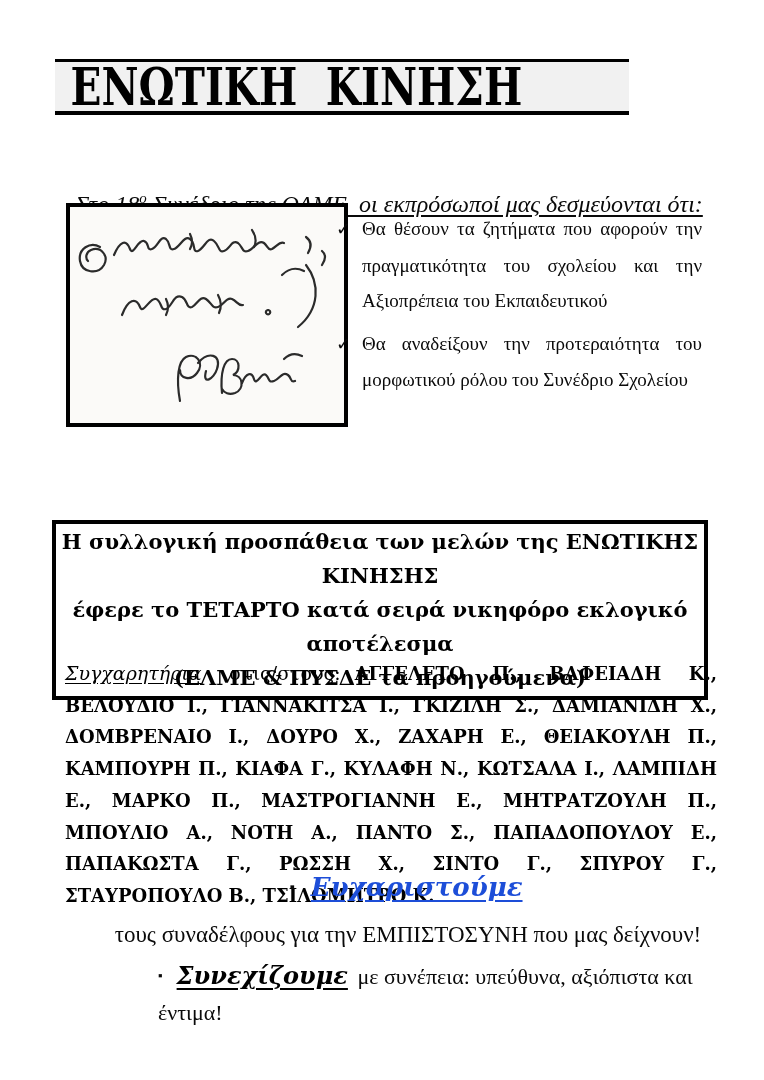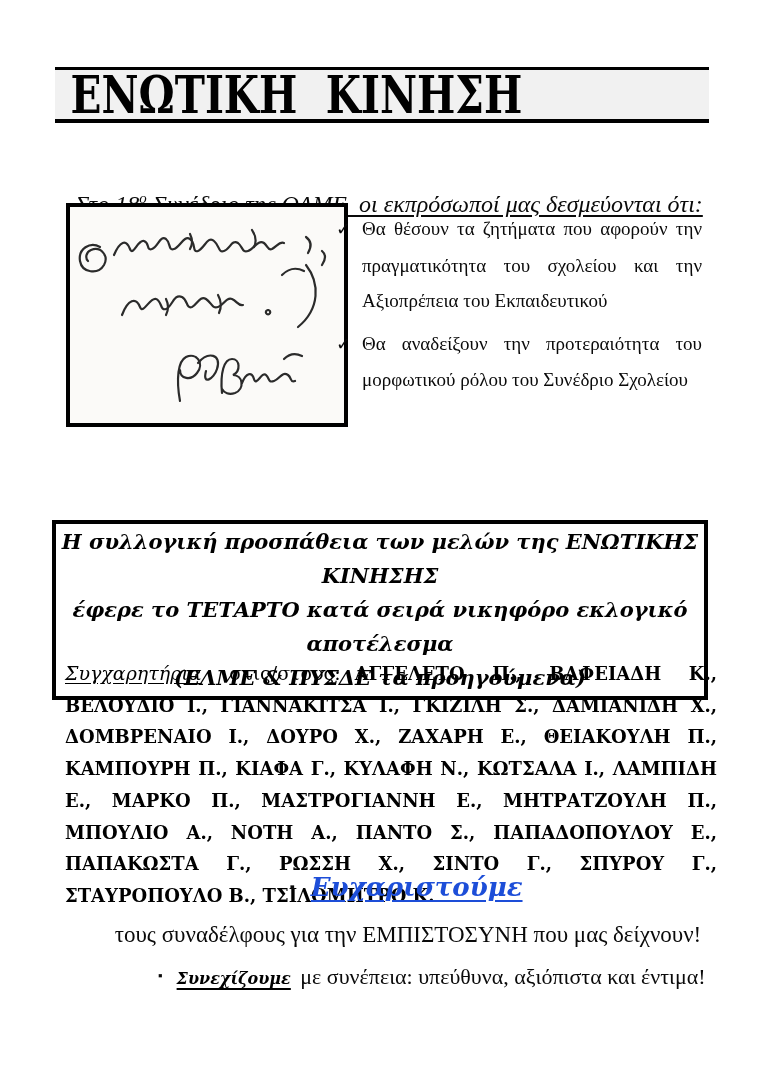--- a/index.html
+++ b/index.html
@@ -4,21 +4,21 @@
 <style>
   html,body{margin:0;padding:0;}
   body{
     width:764px;height:1080px;position:relative;background:#ffffff;
     font-family:"Liberation Serif", serif;color:#0a0a0a;overflow:hidden;
   }
   .abs{position:absolute;}
 
   
   .title-box{
-    left:55px;top:67px;width:654px;height:49px;
+    left:55px;top:59px;width:574px;height:49px;
     background:#f1f1f1;
     border-top:3px solid #000;border-bottom:4px solid #000;
     display:flex;align-items:center;
   }
   .title-text{
     font-family:"DejaVu Serif", serif;font-weight:bold;
     font-size:52px;line-height:49px;white-space:pre;
     padding-left:20px;letter-spacing:0px;
     transform:scaleX(0.78);transform-origin:left center;color:#000;
   }
@@ -48,21 +48,21 @@
   }
   p.bullet .marker{display:inline-block;width:26px;text-indent:0;font-size:18px;}
   p.bullet3{font-size:19.5px;padding-left:22px;text-indent:-22px;}
   p.bullet3 .marker{width:22px;}
 
   
   .highlight{
     left:52px;top:520px;width:640px;
     border:4px solid #000;padding:1px 4px;background:#fff;
     text-align:center;
-    font-family:"DejaVu Serif", serif;font-weight:bold;font-style:italic;
+    font-family:"DejaVu Serif", serif;font-weight:bold;
     font-size:21px;line-height:34px;color:#000;
   }
 
   
   .congrats{
     left:57px;top:650px;width:652px;text-align:justify;
     font-family:"DejaVu Serif", serif;font-weight:bold;
     font-size:18px;line-height:31.7px;color:#000;
   }
   .congrats .label{
@@ -87,21 +87,21 @@
   }
 
   
   .continue-line{
     left:57px;top:958px;width:680px;padding-left:101px;box-sizing:border-box;
     font-size:22px;line-height:36px;
   }
   .continue-line .sq{font-size:13px;vertical-align:4px;}
   .continue-line .word{
     font-family:"DejaVu Serif", serif;font-weight:bold;font-style:italic;
-    font-size:16px;margin:8px 4px 0 14px;color:#000;
+    font-size:24px;margin:8px 4px 0 14px;color:#000;
     text-decoration:underline;text-decoration-thickness:2px;text-underline-offset:4px;
   }
 </style>
 </head>
 <body>
 
 <div class="abs title-box">
   <div class="title-text">ΕΝΩΤΙΚΗ  ΚΙΝΗΣΗ</div>
 </div>
 

